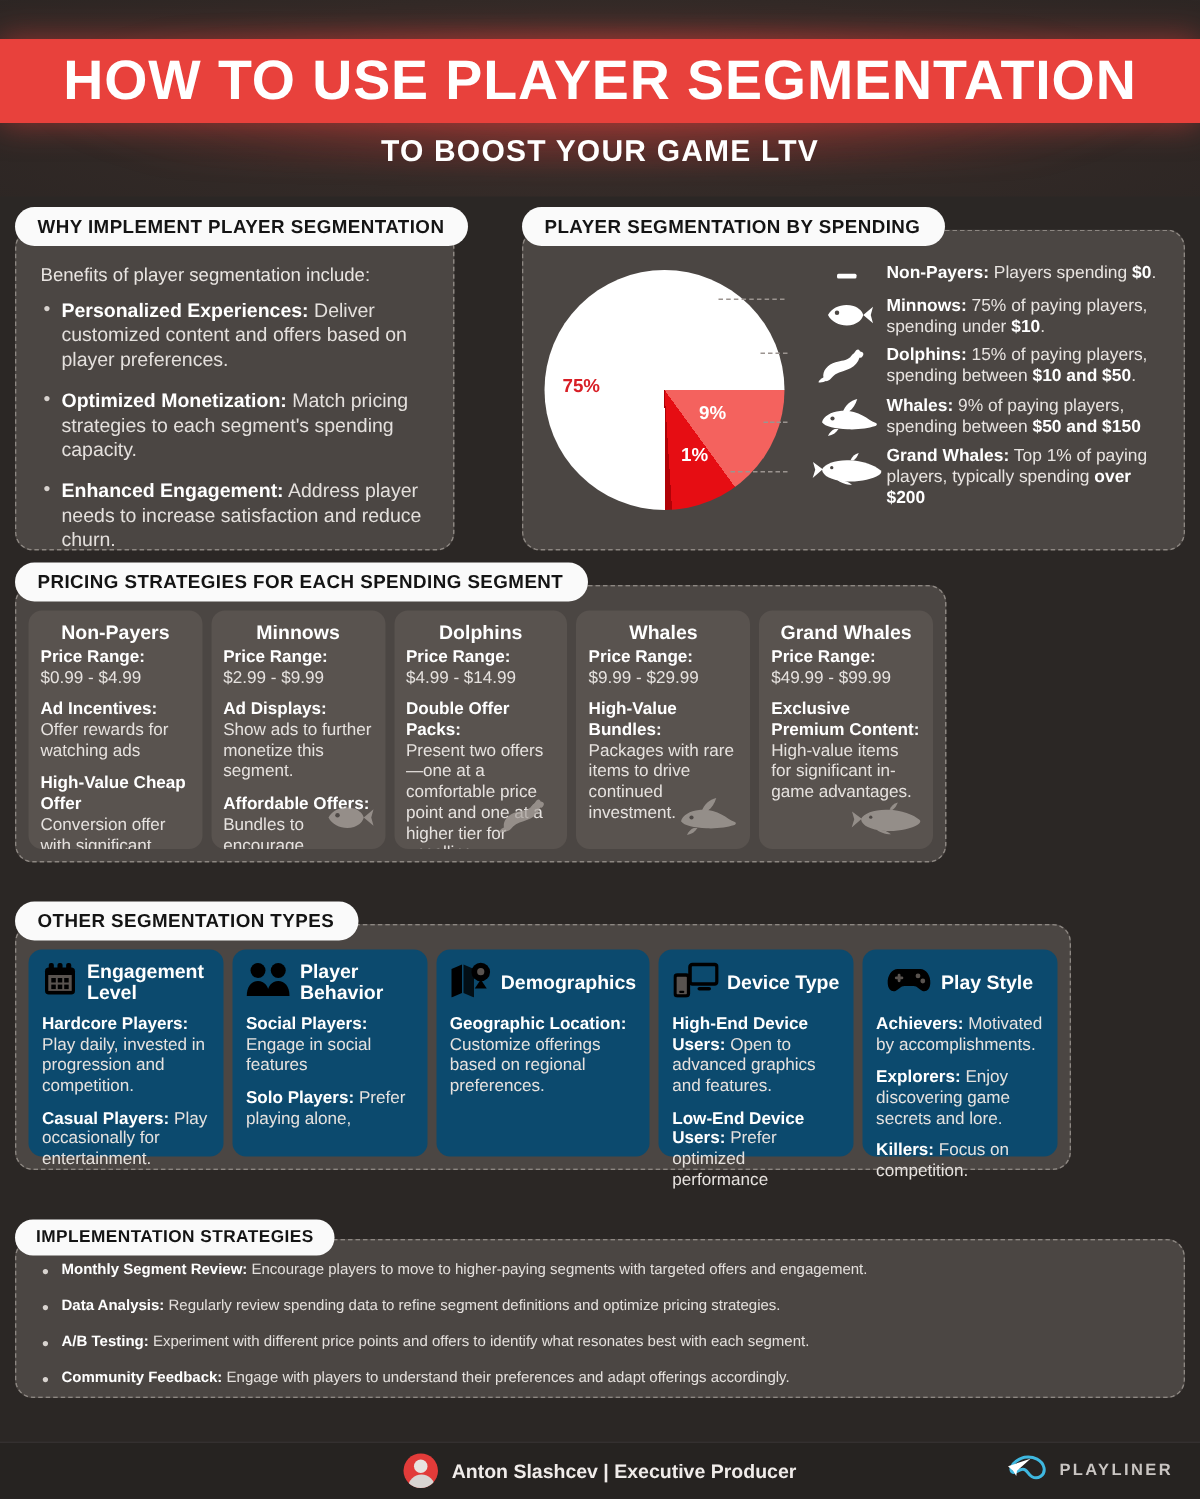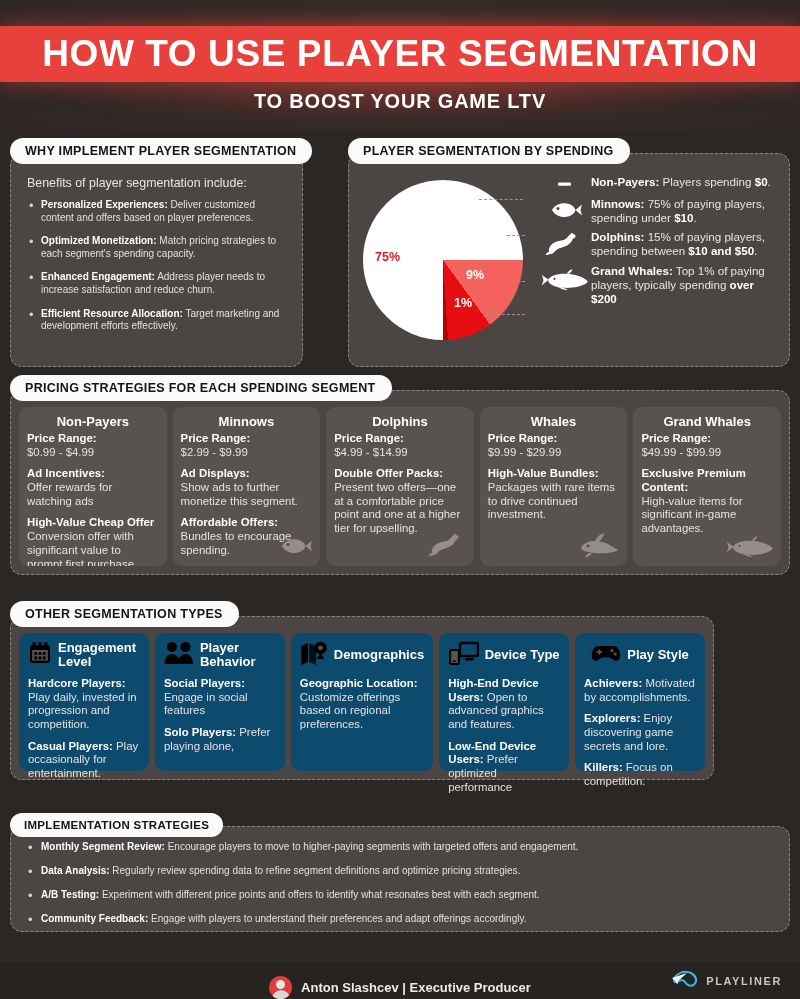--- a/index.html
+++ b/index.html
@@ -84,21 +84,21 @@
 
   
   #why-section { left: 10px; top: 138px; width: 293px; }
   #why-panel { height: 214px; padding: 22px 16px 10px 16px; }
   .why-intro {
     color: #e9e5e2; font-size: 12.4px; margin-bottom: 9px;
   }
   .why-list { list-style: none; }
   .why-list li {
     color: #e4e0dd;
-    font-size: 10px;
+    font-size: 13px;
     line-height: 1.26;
     margin-bottom: 11px;
     padding-left: 14px;
     position: relative;
   }
   .why-list li::before {
     content: "\2022";
     position: absolute; left: 2px; top: -1px;
     color: #d8d3cf; font-size: 13px;
   }
@@ -135,21 +135,21 @@
   .legend { flex: 1; padding-left: 2px; padding-top: 6px; }
   .leg-row { display: flex; align-items: flex-start; margin-bottom: 4px; }
   .leg-ico {
     width: 52px; flex: none; display: flex; align-items: center; justify-content: center;
     color: #ffffff; padding-top: 2px;
   }
   .leg-txt { color: #e8e4e1; font-size: 11.6px; line-height: 1.22; padding-top: 1px; }
   .leg-txt b { color: #ffffff; font-weight: 700; }
 
   
-  #pricing-section { left: 10px; top: 375px; width: 780px; }
+  #pricing-section { left: 10px; top: 375px; width: 621px; }
   #pricing-panel { height: 185px; padding: 16px 8px 8px 8px; display: flex; gap: 6px; }
   .price-card {
     flex: 1;
     background: #59534f;
     border-radius: 9px;
     padding: 7px 8px 6px 8px;
     position: relative;
     overflow: hidden;
   }
   .price-card h4 {
@@ -193,21 +193,21 @@
   .impl-list li::before {
     content: "\2022"; position: absolute; left: 3px; top: -1px;
     color: #d8d3cf; font-size: 13px;
   }
   .impl-list b { color: #ffffff; font-weight: 700; }
 
   
   .footer {
     position: absolute; left: 0; right: 0; bottom: 0; height: 38px;
     background: #262321;
-    display: flex; align-items: flex-end; justify-content: center;
+    display: flex; align-items: center; justify-content: center;
     border-top: 1px solid #343030;
   }
   .foot-author { display: flex; align-items: center; gap: 9px; }
   .avatar {
     width: 23px; height: 23px; border-radius: 50%;
     background: #e23b39;
     position: relative; overflow: hidden; flex: none;
   }
   .avatar::before {
     content: ""; position: absolute; left: 7px; top: 4px;
@@ -284,20 +284,31 @@
         </div>
         <div class="leg-row">
           <span class="leg-ico">
             <svg width="40" height="26" viewBox="0 0 40 26">
               <path d="M4 21 C3 16, 7 12, 12 10.5 C16 9.3, 19 9.6, 22 7 C25 4.4, 25.5 2, 27 2 C28.5 2, 29 4.5, 28 7.5 C27 10.5, 25 12.8, 22 14.5 C19 16.2, 15 16.6, 12 18.5 C9.6 20, 8.6 22.5, 6.5 23 C5 23.4, 4.2 22.5, 4 21 Z" fill="currentColor"></path>
               <path d="M22 7 C24 4, 27 2.8, 29.5 3.6 C31 4.1, 31 6, 29 7.5 Z" fill="currentColor"></path>
               <path d="M4.2 20.5 C2.5 21.5, 1 22.4, 0.6 23.8 C2.4 24.2, 4.6 23.6, 6 22.6 Z" fill="currentColor"></path>
             </svg>
           </span>
           <span class="leg-txt"><b>Dolphins:</b> 15% of paying players, spending between <b>$10 and $50</b>.</span>
+        </div>
+        <div class="leg-row">
+          <span class="leg-ico">
+            <svg width="46" height="26" viewBox="0 0 46 26">
+              <path d="M6 16.5 C7 12.5, 12 9.5, 18 9 C24 8.5, 29 10, 33 12 C36.5 13.8, 39 16, 41.5 16.8 C43 17.3, 43 18.6, 41 19.2 C37 20.4, 30 21.6, 23 21.2 C15 20.8, 8 19.6, 6 16.5 Z" fill="currentColor"></path>
+              <path d="M20 9.2 C21.5 5.5, 25 1.8, 29.5 1 C28.5 4.6, 26.5 7.6, 24 9.4 Z" fill="currentColor"></path>
+              <path d="M17 21 C15.5 23.5, 13 25.2, 10 25.6 C11 23.4, 12.6 21.8, 14.5 21 Z" fill="currentColor"></path>
+              <circle cx="13" cy="14" r="1.4" fill="#4b4643"></circle>
+            </svg>
+          </span>
+          <span class="leg-txt"><b>Whales:</b> 9% of paying players, spending between <b>$50 and $150</b></span>
         </div>
         <div class="leg-row">
           <span class="leg-ico">
             <svg width="50" height="26" viewBox="0 0 50 26">
               <path d="M8 15 C10 11, 17 8.5, 26 8.8 C35 9.1, 43 12, 47 15.5 C48 16.4, 47.6 17.6, 46 18.6 C41 21.7, 32 23.5, 23 22.8 C14.5 22.1, 8.5 19.5, 8 15 Z" fill="currentColor"></path>
               <path d="M8.5 14.8 L2 10 L3.5 15.2 L1.8 20.6 Z" fill="currentColor"></path>
               <path d="M27 8.8 C28 6.4, 30 4.6, 32.5 4 C31.8 6.2, 30.4 8, 28.8 9 Z" fill="currentColor"></path>
               <path d="M18 21.8 C20 23.6, 24 25.2, 28 25.2 C26 23.4, 23 22.4, 20.5 22.2 Z" fill="currentColor"></path>
               <circle cx="14.5" cy="13.8" r="1.1" fill="#4b4643"></circle>
             </svg>

